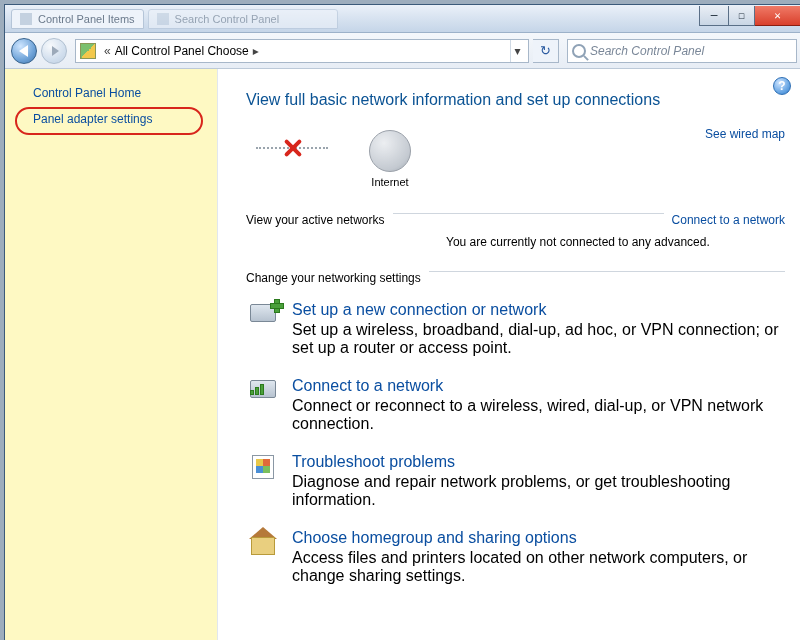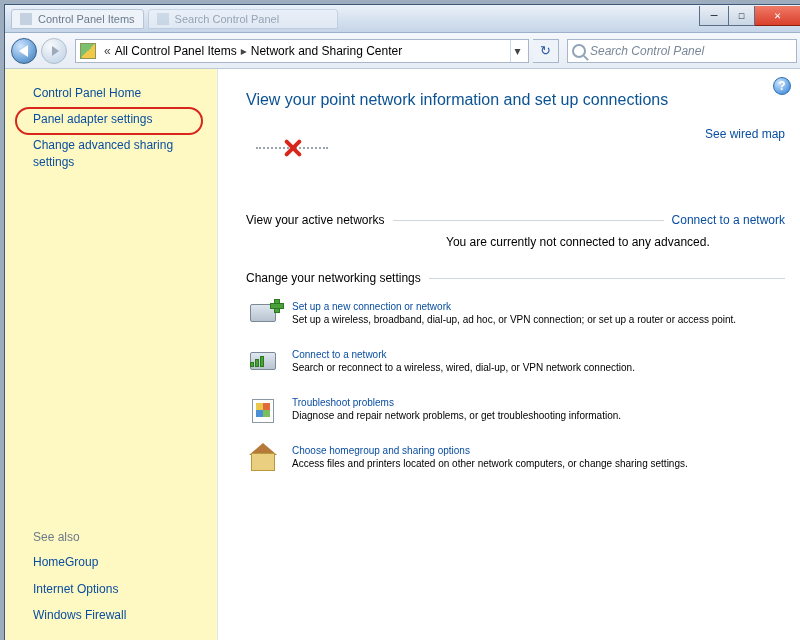--- a/index.html
+++ b/index.html
@@ -49,40 +49,40 @@
   .globe { width:42px; height:42px; border-radius:50%; background:radial-gradient(circle at 35% 30%, #e8ebef, #b6bdc6 70%, #848d98 100%); margin:0 auto 4px; border:1px solid #808893; position:relative; opacity:.8;}
   .connector { width:72px; text-align:center; padding-bottom:32px;}
   .dashline { border-top:2px dotted #9aa4ad; margin:20px 0 0 0; position:relative;}
   .redx { width:22px;height:22px; position:relative; margin:-12px auto 0;}
   .redx::before, .redx::after { content:""; position:absolute; left:10px; top:0; width:4px; height:22px; background:#d8261c; border-radius:2px;}
   .redx::before { transform:rotate(45deg);}
   .redx::after { transform:rotate(-45deg);}
   .seemap { margin-left:auto;}
   .linktext { color:#0a4ea0; text-decoration:none;}
   .section { margin-top:22px;}
-  .section .titlebarline { display:flex; align-items:center; gap:8px;}
+  .section .titlebarline { display:flex; gap:8px;}
   .section .secTitle { white-space:nowrap;}
   .section .hr { flex:1; height:1px; background:#cfd6de;}
   .secRight { white-space:nowrap;}
   .muted { color:#000; padding:8px 0 0 200px;}
   .tasklist { margin-top:6px;}
   .task { display:flex; gap:12px; padding:10px 0;}
   .ticon { width:34px; height:28px; flex:none; position:relative;}
   .ic-screen { width:26px; height:18px; background:linear-gradient(to bottom,#dfe7ef,#b7c3d0); border:1px solid #7a8896; border-radius:2px; position:absolute; left:4px; top:3px;}
   .ic-plus { position:absolute; right:-2px; top:-2px; width:12px;height:12px;}
   .ic-plus::before,.ic-plus::after{content:"";position:absolute;background:#4aa03a;border:1px solid #2c7a1e;}
   .ic-plus::before{left:4px;top:0;width:4px;height:12px;}
   .ic-plus::after{left:0;top:4px;width:12px;height:4px;}
   .ic-bars { position:absolute; left:4px; top:4px;}
   .ic-bars span{display:inline-block;width:4px;background:#4aa03a;margin-right:1px;border:1px solid #2c7a1e;vertical-align:bottom}
   .ic-house { width:24px;height:18px;background:#e9cf7f;border:1px solid #b89a3a;position:absolute;left:5px;top:8px;}
   .ic-roof { position:absolute; left:3px; top:-2px; width:0;height:0;border-left:14px solid transparent;border-right:14px solid transparent;border-bottom:12px solid #b5793a;}
   .ic-flag { width:22px;height:24px;background:#fff;border:1px solid #8a97a4;position:absolute;left:6px;top:2px;}
   .ic-flag::before{content:"";position:absolute;left:3px;top:3px;width:14px;height:14px;background:conic-gradient(#e06a3a 0 25%, #7abf5e 0 50%, #4a8fd6 0 75%, #e8c84a 0 100%);}
-  .task .tbody { font-size:10px;}
+  .task .tbody { font-size:16px;}
   .task .tlink { color:#0a4ea0; text-decoration:none;}
   .task .tdesc { color:#000; margin-top:2px;}
 </style>
 </head>
 <body>
 
 <div class="window">
 
   <div class="titlebar">
     <div class="titlebar-left">
@@ -107,57 +107,53 @@
       <div class="circle-btn back">
         <div class="arrow-left"></div>
       </div>
       <div class="circle-btn fwd">
         <div class="arrow-right"></div>
       </div>
     </div>
     <div class="addrbar">
       <span class="cpicon"></span>
       <span class="sep">«</span>
-      <span>All Control Panel Items</span>
+      <span>All Control Panel Choose</span>
       <span class="sep">▸</span>
-      <span>Network and Sharing Center</span>
       <span class="dd">▾</span>
     </div>
     <div class="refresh">↻</div>
     <div class="searchbar">
       <span class="mag"></span>
       <span class="ph" textcontent="Search Control Panel">Search Control Panel</span>
     </div>
   </div>
 
   <div class="content">
 
     <div class="sidebar">
       <a href="#">Control Panel Home</a>
       <a href="#">Panel adapter settings</a>
-      <a href="#">Change advanced sharing settings</a>
       <div class="annot"></div>
-      <div class="seealso">
-        <div class="hd">See also</div>
-        <a href="#">HomeGroup</a>
-        <a href="#">Internet Options</a>
-        <a href="#">Windows Firewall</a>
-      </div>
     </div>
 
     <div class="main">
       <div class="helpicon">?</div>
-      <h1 class="page">View your point network information and set up connections</h1>
+      <h1 class="page">View full basic network information and set up connections</h1>
 
       <div class="maprow">
         <div class="mapgroup">
           <div class="connector">
             <div class="dashline"></div>
             <div class="redx"></div>
           </div>
+          <div class="mapcol">
+            <div class="globe"></div>
+            <div>Internet</div>
+          </div>
         </div>
         <a href="#" class="linktext seemap">See wired map</a>
       </div>
 
       <div class="section">
         <div class="titlebarline">
           <span class="secTitle">View your active networks</span>
           <div class="hr"></div>
           <a href="#" class="linktext secRight">Connect to a network</a>
         </div>
@@ -182,21 +178,21 @@
             </div>
           </div>
 
           <div class="task">
             <div class="ticon">
               <div class="ic-screen"></div>
               <div class="ic-bars"><span style="height:5px"></span><span style="height:8px"></span><span style="height:11px"></span></div>
             </div>
             <div class="tbody">
               <a href="#" class="tlink">Connect to a network</a>
-              <div class="tdesc">Search or reconnect to a wireless, wired, dial-up, or VPN network connection.</div>
+              <div class="tdesc">Connect or reconnect to a wireless, wired, dial-up, or VPN network connection.</div>
             </div>
           </div>
 
           <div class="task">
             <div class="ticon">
               <div class="ic-flag"></div>
             </div>
             <div class="tbody">
               <a href="#" class="tlink">Troubleshoot problems</a>
               <div class="tdesc">Diagnose and repair network problems, or get troubleshooting information.</div>

